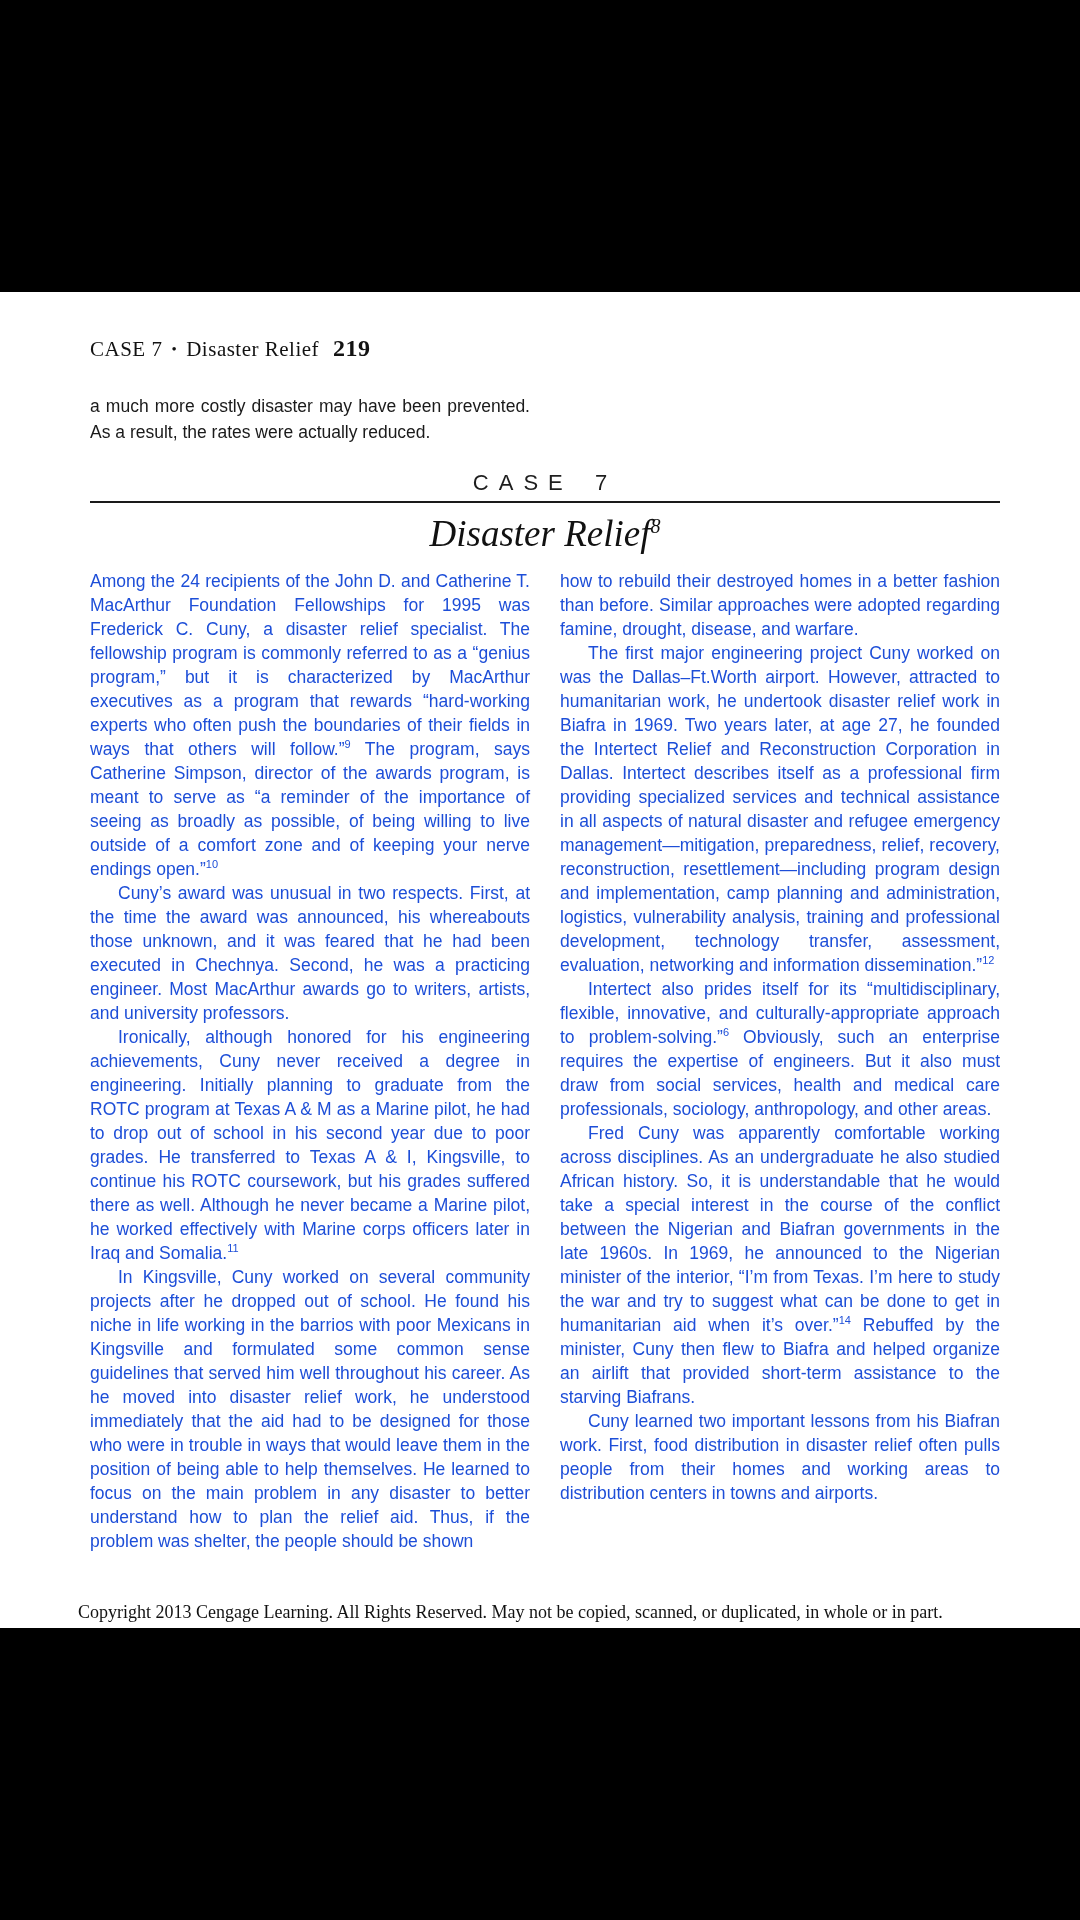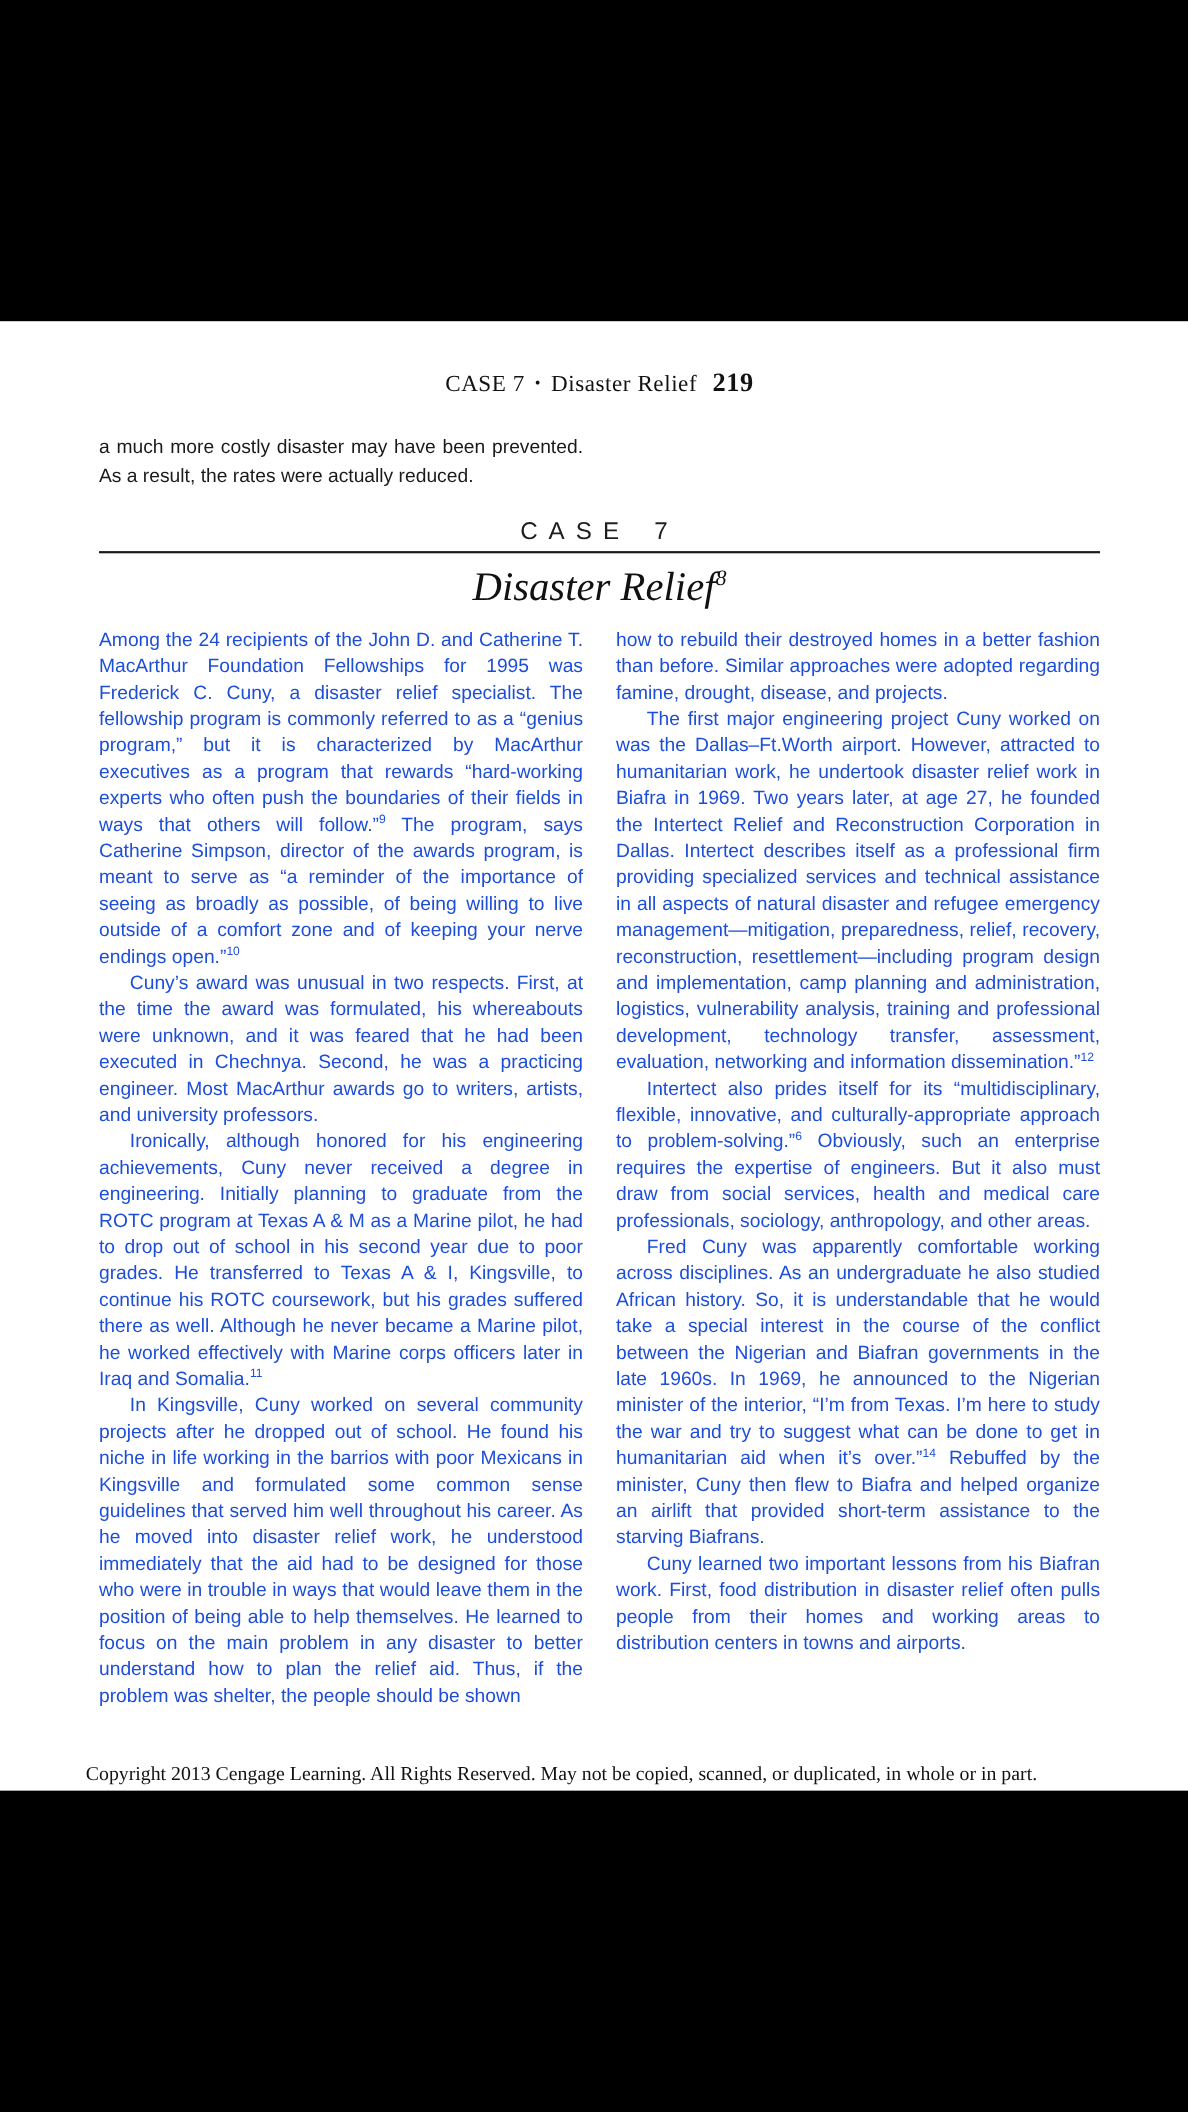--- a/index.html
+++ b/index.html
@@ -20,21 +20,21 @@
     background: #ffffff;
     color: #171717;
     box-sizing: border-box;
   }
   .content { padding: 44px 80px 0 90px; }
 
   .running-head {
     font-family: "Liberation Serif", serif;
     font-size: 21px;
     line-height: 24px;
-    text-align: center;
+    text-align: left;
     color: #121212;
     letter-spacing: 0.5px;
   }
   .rh-bullet { font-size: 15px; margin: 0 9px; vertical-align: 2px; }
   .rh-page { font-weight: bold; font-size: 24px; margin-left: 14px; }
 
   .intro {
     display: flex;
     gap: 30px;
     margin-top: 32px;
@@ -127,26 +127,26 @@
       <div class="case-heading">CASE 7</div>
       <hr class="rule">
 
       <div class="article-title">
         <span>Disaster Relief</span><sup>8</sup>
       </div>
 
       <div class="body-columns">
         <div class="col">
             <p class="body-para">Among the 24 recipients of the John D. and Catherine T. MacArthur Foundation Fellowships for 1995 was Frederick C. Cuny, a disaster relief specialist. The fellowship program is commonly referred to as a “genius program,” but it is characterized by MacArthur executives as a program that rewards “hard-working experts who often push the boundaries of their fields in ways that others will follow.”<sup>9</sup> The program, says Catherine Simpson, director of the awards program, is meant to serve as “a reminder of the importance of seeing as broadly as possible, of being willing to live outside of a comfort zone and of keeping your nerve endings open.”<sup>10</sup></p>
-            <p class="body-para indent">Cuny’s award was unusual in two respects. First, at the time the award was formulated, his whereabouts were unknown, and it was feared that he had been executed in Chechnya. Second, he was a practicing engineer. Most MacArthur awards go to writers, artists, and university professors.</p>
+            <p class="body-para indent">Cuny’s award was unusual in two respects. First, at the time the award was announced, his whereabouts those unknown, and it was feared that he had been executed in Chechnya. Second, he was a practicing engineer. Most MacArthur awards go to writers, artists, and university professors.</p>
             <p class="body-para indent">Ironically, although honored for his engineering achievements, Cuny never received a degree in engineering. Initially planning to graduate from the ROTC program at Texas A &amp; M as a Marine pilot, he had to drop out of school in his second year due to poor grades. He transferred to Texas A &amp; I, Kingsville, to continue his ROTC coursework, but his grades suffered there as well. Although he never became a Marine pilot, he worked effectively with Marine corps officers later in Iraq and Somalia.<sup>11</sup></p>
             <p class="body-para indent">In Kingsville, Cuny worked on several community projects after he dropped out of school. He found his niche in life working in the barrios with poor Mexicans in Kingsville and formulated some common sense guidelines that served him well throughout his career. As he moved into disaster relief work, he understood immediately that the aid had to be designed for those who were in trouble in ways that would leave them in the position of being able to help themselves. He learned to focus on the main problem in any disaster to better understand how to plan the relief aid. Thus, if the problem was shelter, the people should be shown</p>
           </div>
         <div class="col">
-            <p class="body-para">how to rebuild their destroyed homes in a better fashion than before. Similar approaches were adopted regarding famine, drought, disease, and projects.</p>
+            <p class="body-para">how to rebuild their destroyed homes in a better fashion than before. Similar approaches were adopted regarding famine, drought, disease, and warfare.</p>
             <p class="body-para indent">The first major engineering project Cuny worked on was the Dallas–Ft.Worth airport. However, attracted to humanitarian work, he undertook disaster relief work in Biafra in 1969. Two years later, at age 27, he founded the Intertect Relief and Reconstruction Corporation in Dallas. Intertect describes itself as a professional firm providing specialized services and technical assistance in all aspects of natural disaster and refugee emergency management—mitigation, preparedness, relief, recovery, reconstruction, resettlement—including program design and implementation, camp planning and administration, logistics, vulnerability analysis, training and professional development, technology transfer, assessment, evaluation, networking and information dissemination.”<sup>12</sup></p>
             <p class="body-para indent">Intertect also prides itself for its “multidisciplinary, flexible, innovative, and culturally-appropriate approach to problem-solving.”<sup>6</sup> Obviously, such an enterprise requires the expertise of engineers. But it also must draw from social services, health and medical care professionals, sociology, anthropology, and other areas.</p>
             <p class="body-para indent">Fred Cuny was apparently comfortable working across disciplines. As an undergraduate he also studied African history. So, it is understandable that he would take a special interest in the course of the conflict between the Nigerian and Biafran governments in the late 1960s. In 1969, he announced to the Nigerian minister of the interior, “I’m from Texas. I’m here to study the war and try to suggest what can be done to get in humanitarian aid when it’s over.”<sup>14</sup> Rebuffed by the minister, Cuny then flew to Biafra and helped organize an airlift that provided short-term assistance to the starving Biafrans.</p>
             <p class="body-para indent">Cuny learned two important lessons from his Biafran work. First, food distribution in disaster relief often pulls people from their homes and working areas to distribution centers in towns and airports.</p>
           </div>
       </div>
 
     </div>
 
     <div class="footer">Copyright 2013 Cengage Learning. All Rights Reserved. May not be copied, scanned, or duplicated, in whole or in part.</div>

